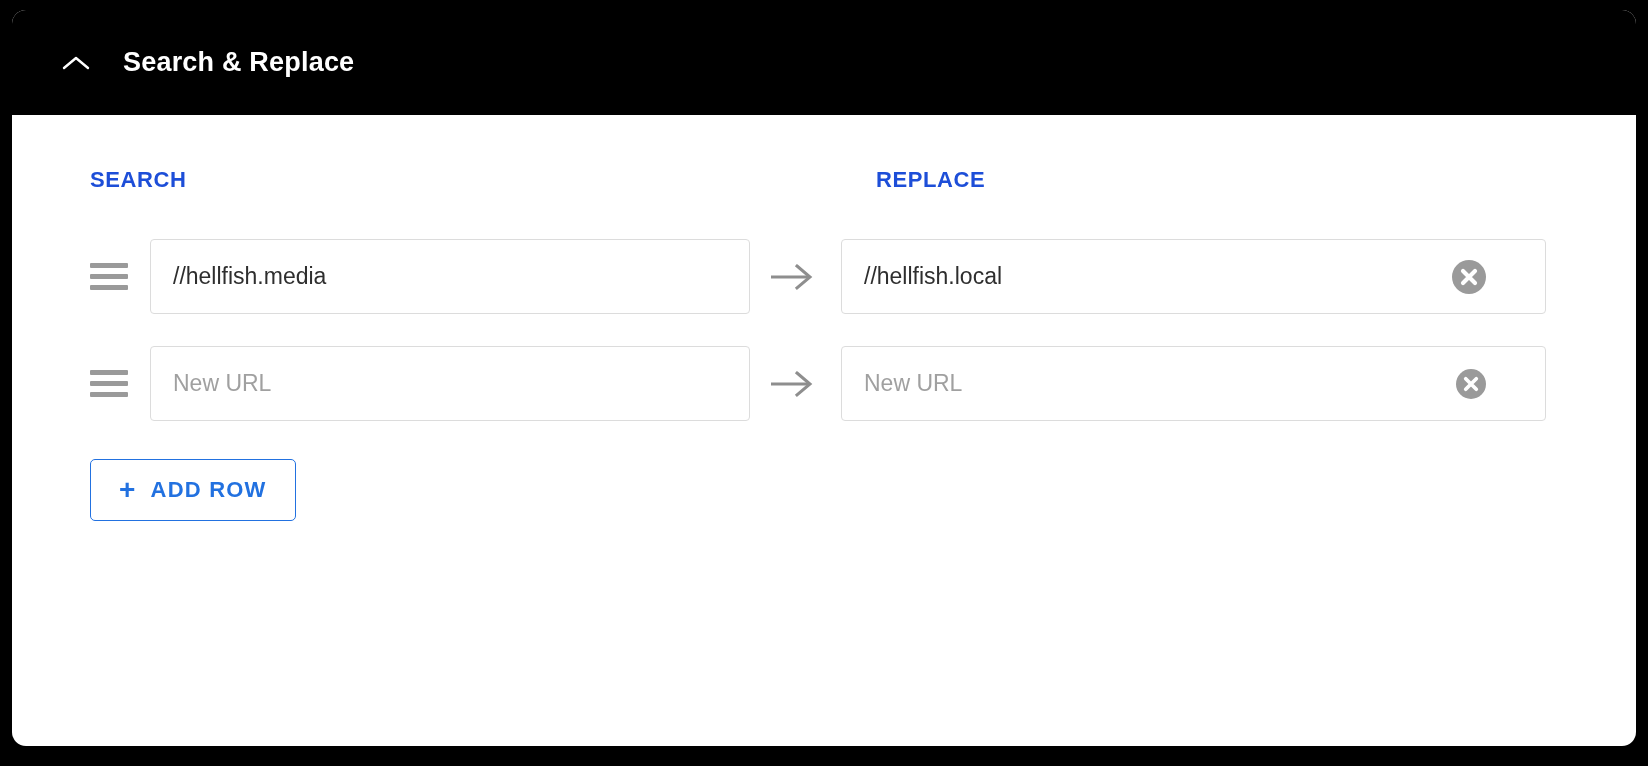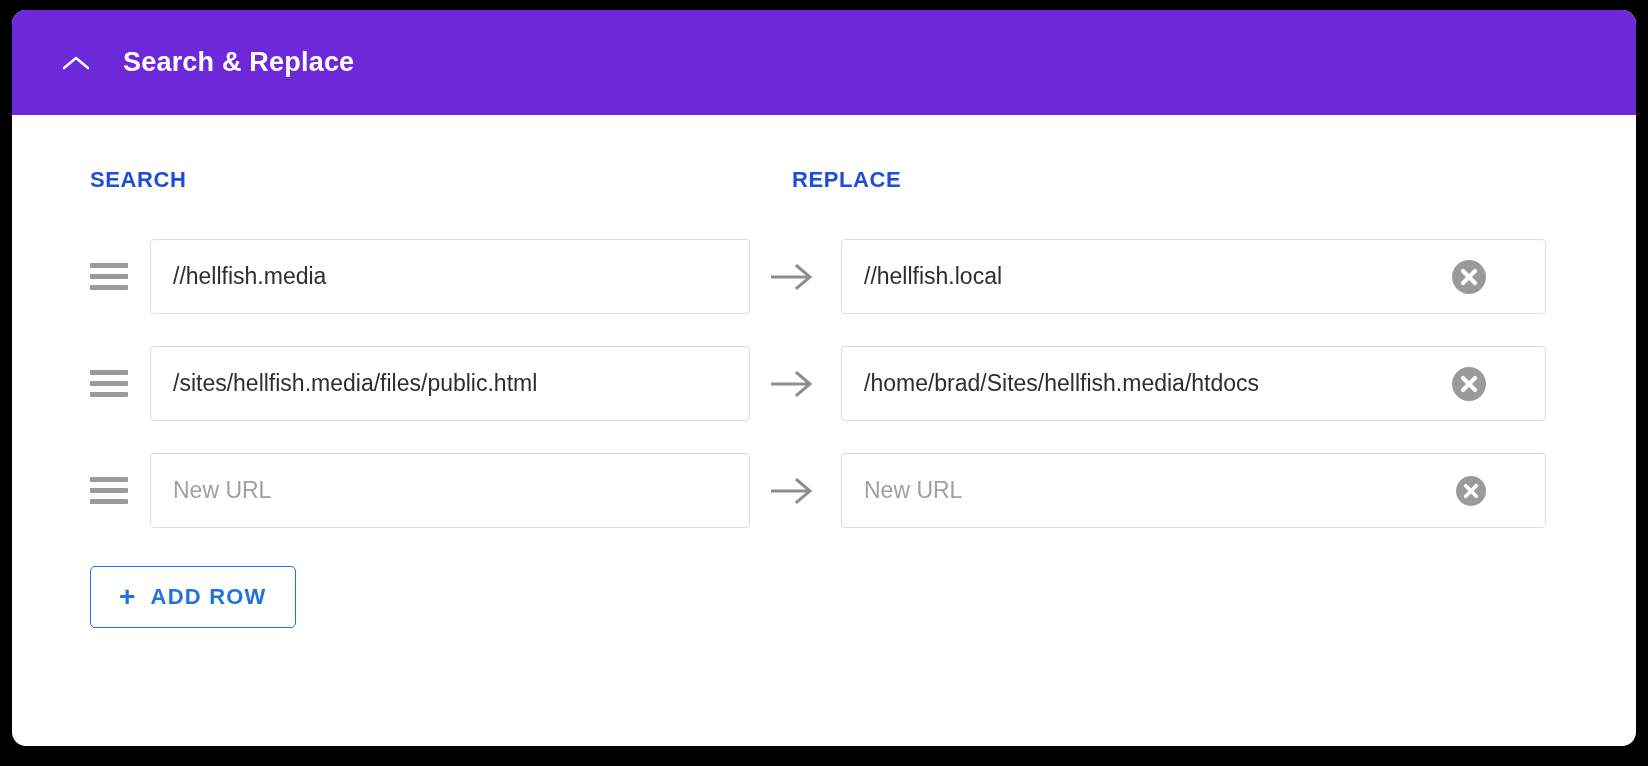--- a/index.html
+++ b/index.html
@@ -31,21 +31,21 @@
     height: 736px;
     background: #ffffff;
     border-radius: 14px;
     overflow: hidden;
     box-sizing: border-box;
   }
 
   
   .card-header {
     height: 105px;
-    background: #6d28d9;
+    background: #000000;
     display: flex;
     align-items: center;
     padding-left: 47px;
     box-sizing: border-box;
   }
   .chevron-toggle {
     width: 34px;
     height: 34px;
     display: flex;
     align-items: center;
@@ -77,21 +77,21 @@
   .col-head {
     position: absolute;
     top: 0;
     font-size: 22px;
     font-weight: bold;
     letter-spacing: 0.6px;
     color: #1d4ed8;
     text-transform: uppercase;
   }
   .col-head.search-head  { left: 78px; }
-  .col-head.replace-head { left: 780px; }
+  .col-head.replace-head { left: 864px; }
 
   
   .rows { position: relative; }
 
   .row {
     position: relative;
     height: 107px;
     display: flex;
     align-items: center;
   }
@@ -226,41 +226,20 @@
           </div>
           <input class="field replace-field" type="text" value="//hellfish.local" style="">
           <button class="remove-btn">
             <svg width="34" height="34" viewBox="0 0 34 34" aria-hidden="true">
               <circle cx="17" cy="17" r="17" fill="#9a9a9a"></circle>
               <path d="M11 11 L23 23 M23 11 L11 23" stroke="#ffffff" stroke-width="4.2" stroke-linecap="round"></path>
             </svg>
           </button>
         </div>
 
-        <div class="row">
-          <div class="drag-handle">
-            <span></span>
-              <span></span>
-              <span></span>
-          </div>
-          <input class="field search-field" type="text" value="/sites/hellfish.media/files/public.html" style="">
-          <div class="arrow-icon">
-            <svg width="46" height="30" viewBox="0 0 46 30" aria-hidden="true">
-              <line x1="2" y1="15" x2="40" y2="15" stroke="#8e8e8e" stroke-width="3" stroke-linecap="butt"></line>
-              <polyline points="28,4 41,15 28,26" fill="none" stroke="#8e8e8e" stroke-width="3" stroke-linecap="square" stroke-linejoin="miter"></polyline>
-            </svg>
-          </div>
-          <input class="field replace-field" type="text" value="/home/brad/Sites/hellfish.media/htdocs" style="">
-          <button class="remove-btn">
-            <svg width="34" height="34" viewBox="0 0 34 34" aria-hidden="true">
-              <circle cx="17" cy="17" r="17" fill="#9a9a9a"></circle>
-              <path d="M11 11 L23 23 M23 11 L11 23" stroke="#ffffff" stroke-width="4.2" stroke-linecap="round"></path>
-            </svg>
-          </button>
-        </div>
 
         <div class="row">
           <div class="drag-handle">
             <span></span>
               <span></span>
               <span></span>
           </div>
           <input class="field search-field" type="text" placeholder="New URL" style="">
           <div class="arrow-icon">
             <svg width="46" height="30" viewBox="0 0 46 30" aria-hidden="true">

